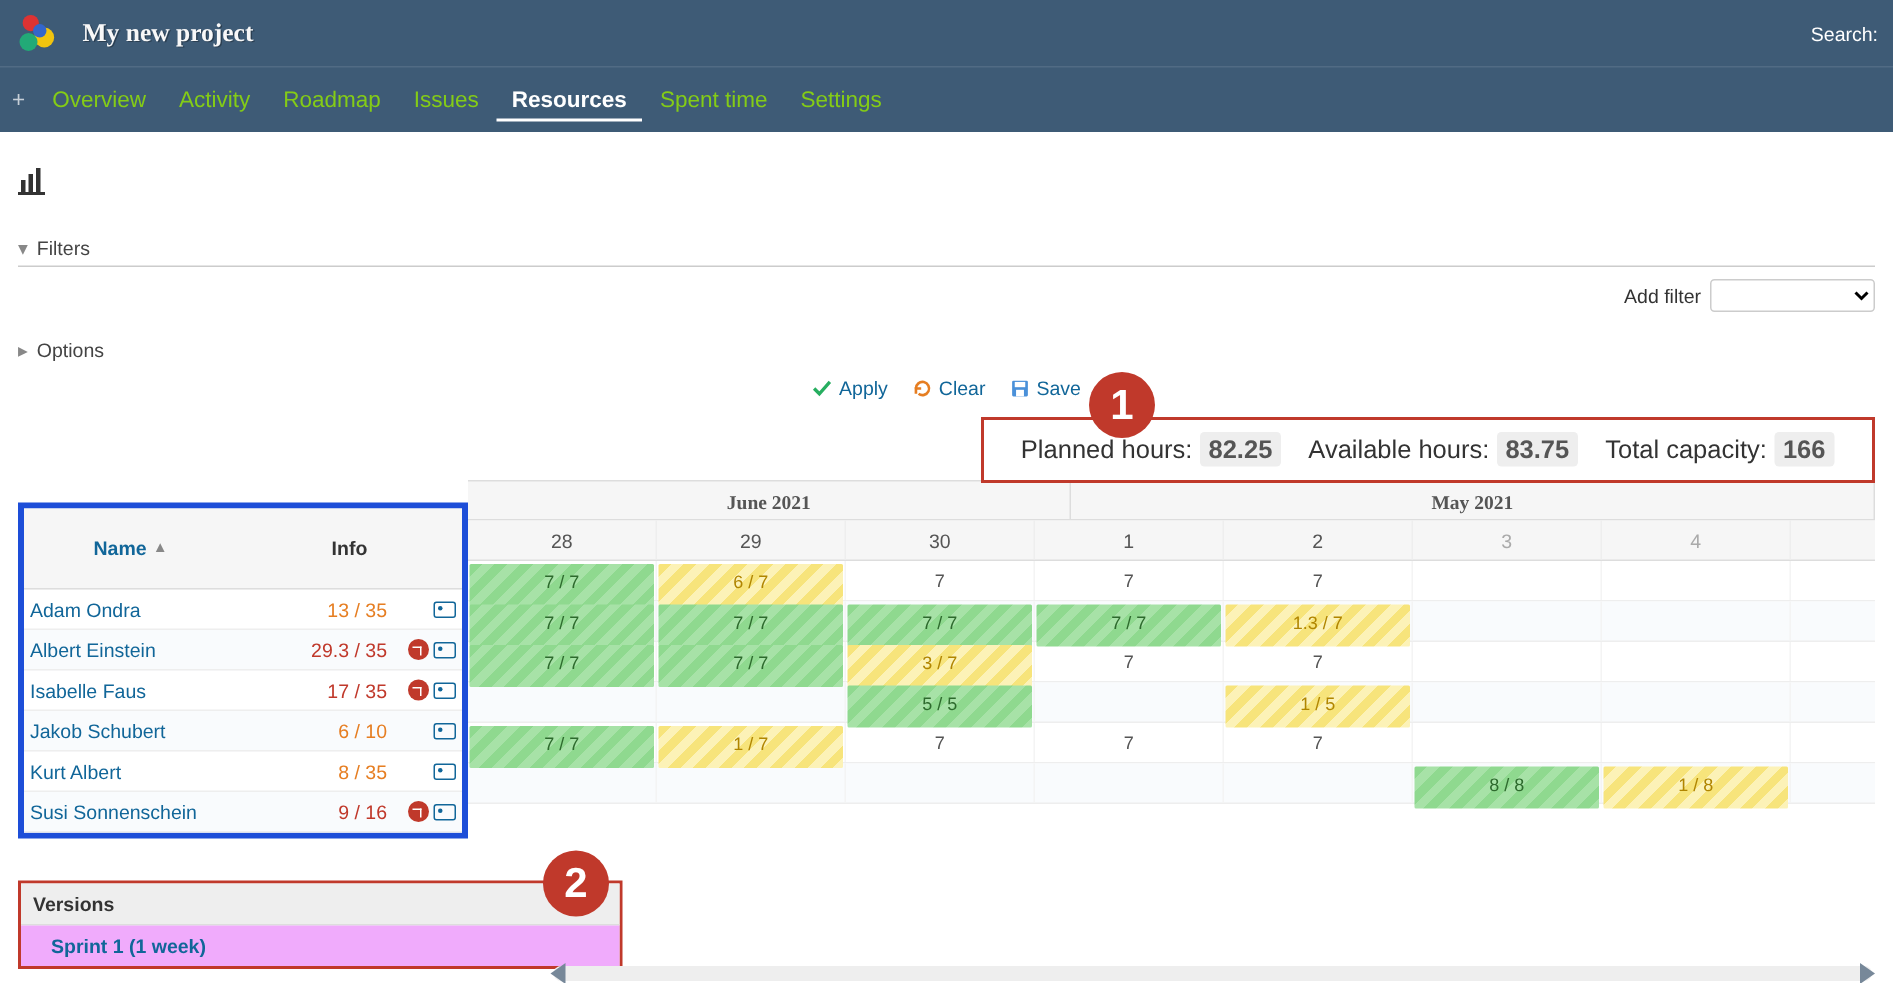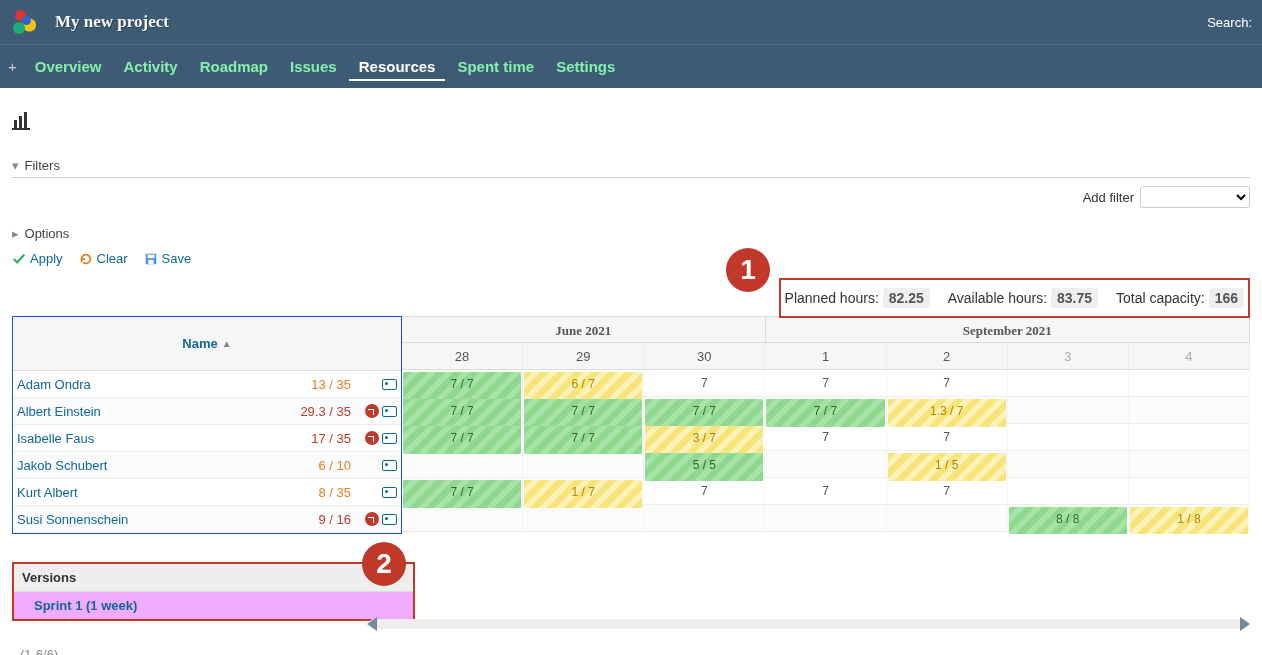--- a/index.html
+++ b/index.html
@@ -3,39 +3,39 @@
 <meta charset="utf-8">
 <style>
 * { margin: 0; padding: 0; box-sizing: border-box; }
 body { font-family: -apple-system, BlinkMacSystemFont, "Segoe UI", Arial, sans-serif; font-size: 13px; color: #333; background: #fff; }
 .topbar { background: #3e5b76; color: #fff; height: 44px; display: flex; align-items: center; padding: 0 10px; }
 .logo { width: 30px; height: 30px; position: relative; margin-right: 15px; }
 .logo svg { width: 100%; height: 100%; }
 .project-title { font-size: 17px; font-weight: bold; color: #f8f8f8; text-shadow: 1px 1px 0 rgba(0,0,0,0.3); flex: 1; font-family: Liberation Serif, serif; }
 .search-label { font-size: 13px; color: #fff; }
 .nav { background: #3e5b76; border-top: 1px solid rgba(255,255,255,0.1); height: 44px; display: flex; align-items: center; padding: 0 8px; gap: 2px; }
-.nav a { color: #86efac; text-decoration: none; padding: 6px 10px; font-size: 15px; font-weight: bold; }
+.nav a { color: #84cc16; text-decoration: none; padding: 6px 10px; font-size: 15px; }
 .nav a.active { color: #fff; font-weight: bold; border-bottom: 2px solid #fff; padding-bottom: 4px; }
 .nav .plus { color: #c6cfd7; font-size: 15px; padding: 6px 6px 6px 0; }
 .content { padding: 12px; }
 h2.page-title { font-size: 22px; font-weight: bold; margin: 10px 0 18px; color: #333; display: flex; align-items: center; gap: 10px; }
 .icon-chart { display: inline-block; }
 .collapse-row { display: flex; align-items: center; gap: 6px; color: #444; padding: 4px 0; }
 .collapse-row.bordered { border-bottom: 1px solid #ccc; margin-bottom: 8px; }
 .collapse-row .chev { color: #888; }
 .addfilter { display: flex; justify-content: flex-end; align-items: center; gap: 6px; margin: 6px 0 14px; color: #333; }
 .addfilter select { width: 110px; height: 22px; border: 1px solid #ccc; border-radius: 3px; background: #fff; }
-.actions { display: flex; gap: 16px; align-items: center; margin: 6px 0 12px; }
+.actions { display: flex; gap: 16px; align-items: center; margin: 6px 0 12px; justify-content: center; }
 .actions a { color: #169; text-decoration: none; display: flex; align-items: center; gap: 4px; }
 .ico { display: inline-block; width: 14px; height: 14px; }
-.summary-box { position: relative; border: 2px solid #c0392b; padding: 10px 4px; float: right; margin-bottom: -2px; display: flex; gap: 18px; align-items: center; font-size: 14px; z-index: 2; }
+.summary-box { position: relative; border: 2px solid #c0392b; padding: 10px 25px; float: right; margin-bottom: -2px; display: flex; gap: 18px; align-items: center; font-size: 17px; z-index: 2; }
 .badge-num { background: #eee; border-radius: 3px; padding: 2px 6px; font-weight: bold; color: #555; }
 .annot { position: absolute; width: 44px; height: 44px; border-radius: 50%; background: #c0392b; color: #fff; font-size: 28px; font-weight: bold; display: flex; align-items: center; justify-content: center; z-index: 5; }
 .grid-wrap { display: flex; clear: both; }
-.left-col { width: 390px; border: 1px solid #1d4ed8; }
+.left-col { width: 300px; border: 4px solid #1d4ed8; margin-top: 15px; }
 .left-head { display: flex; background: #f6f6f6; height: 54px; border-bottom: 1px solid #ddd; }
 .left-head .hname { flex: 1; display: flex; align-items: center; justify-content: center; color: #169; font-weight: bold; font-size: 13px; gap: 4px; }
 .left-head .hinfo { width: 150px; display: flex; align-items: center; justify-content: center; color: #333; font-weight: bold; }
 .row { display: flex; height: 27px; align-items: center; border-bottom: 1px solid #eee; padding: 0 4px; }
 .row:nth-child(even){ background: #f9fbfd; }
 .row .name { flex: 1; color: #169; cursor: pointer; }
 .row .info { width: 90px; text-align: right; padding-right: 6px; }
 .row .info.orange { color: #e67e22; }
 .row .info.red { color: #c0392b; }
 .row .icons { width: 40px; display: flex; gap: 3px; justify-content: flex-end; align-items: center; }
@@ -151,20 +151,21 @@
     </div>
   </div>
 
   <div class="grid-wrap">
     <div class="left-col">
       <div class="left-head">
         <div class="hname">
             <span>Name</span>
             <span class="sort-asc">▲</span>
           </div>
+        <div class="hinfo">Info</div>
       </div>
       <div id="left-rows">
           <div class="row">
             <span class="name">Adam Ondra</span>
             <span class="info orange">13 / 35</span>
             <span class="icons">
               <span class="card"></span>
             </span>
           </div>
           <div class="row">
@@ -203,21 +204,21 @@
             <span class="icons">
               <span class="clock"></span>
               <span class="card"></span>
             </span>
           </div>
         </div>
     </div>
     <div class="right-col">
       <div class="months">
         <div style="flex:3">June 2021</div>
-        <div style="flex:4">September 2021</div>
+        <div style="flex:4">May 2021</div>
       </div>
       <div class="days">
         <div>28</div>
         <div>29</div>
         <div>30</div>
         <div>1</div>
         <div>2</div>
         <div class="wk">3</div>
         <div class="wk">4</div>
       </div>

